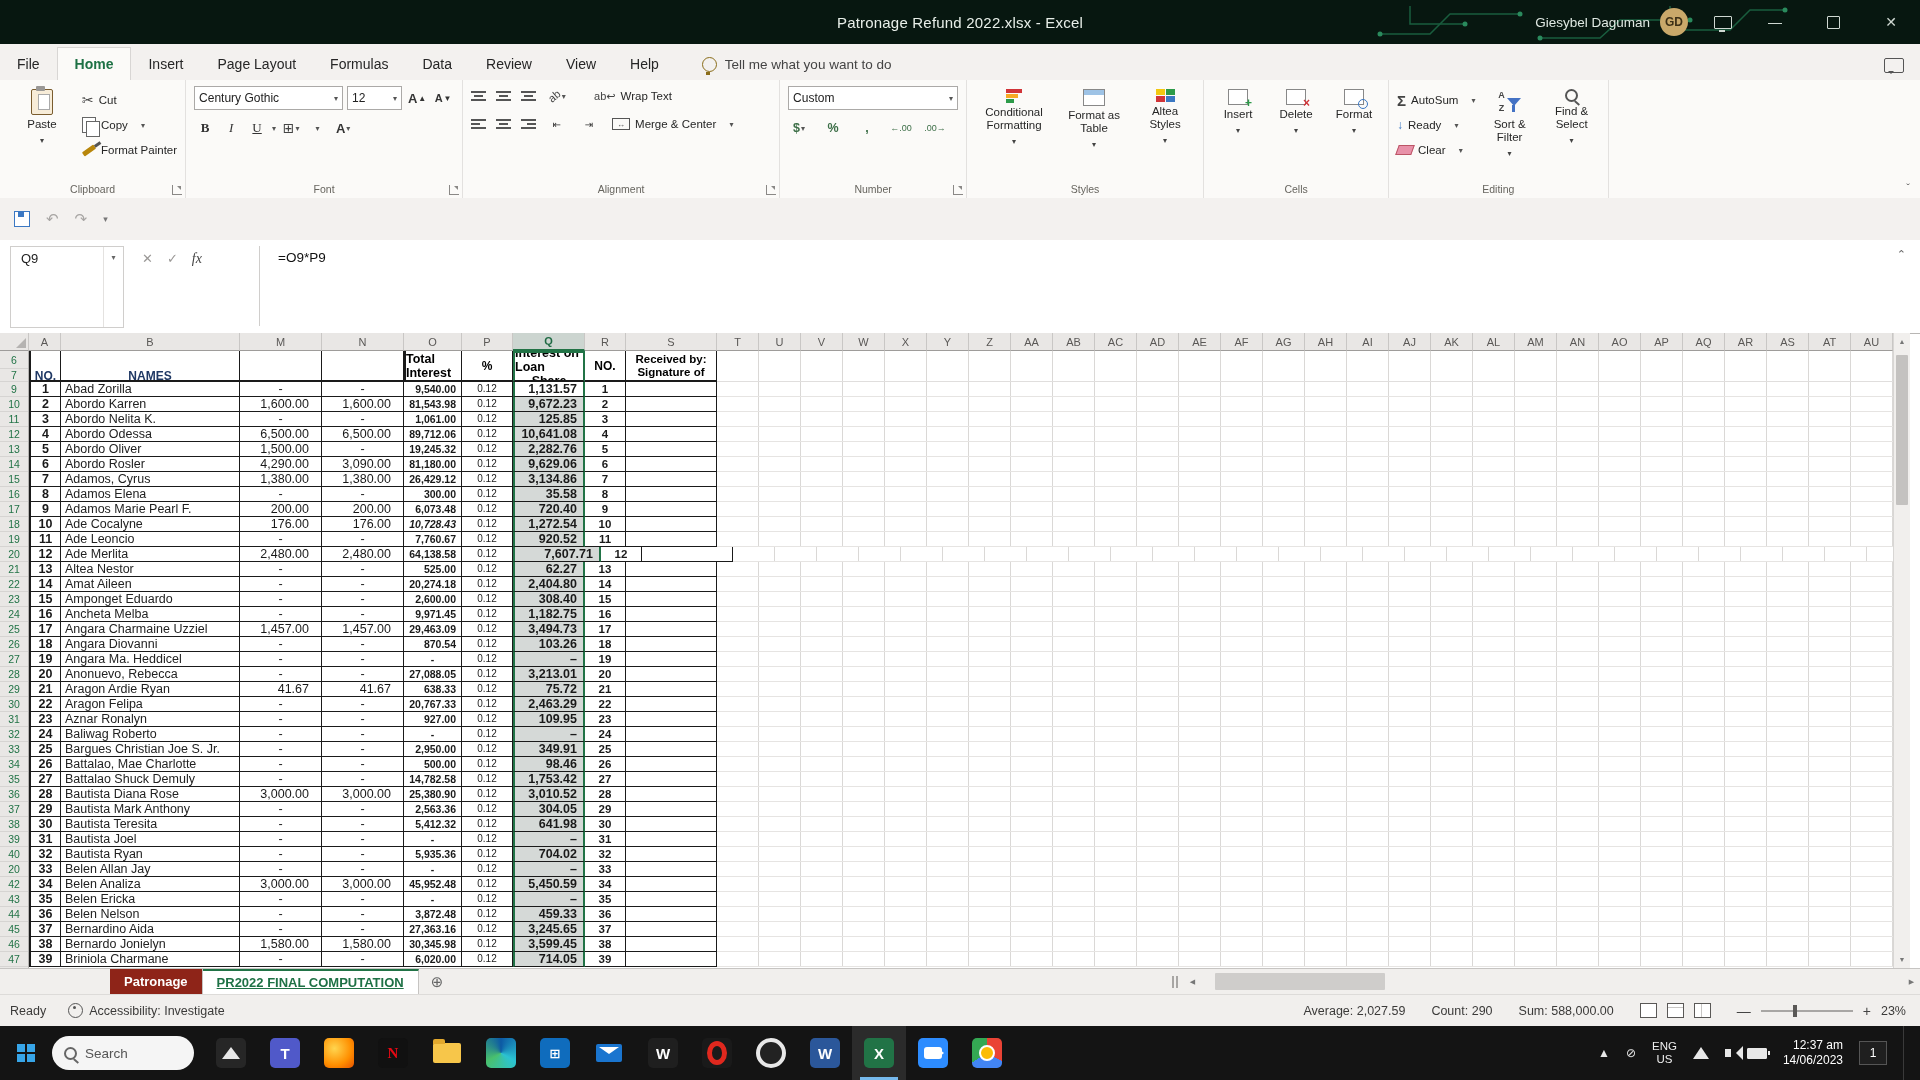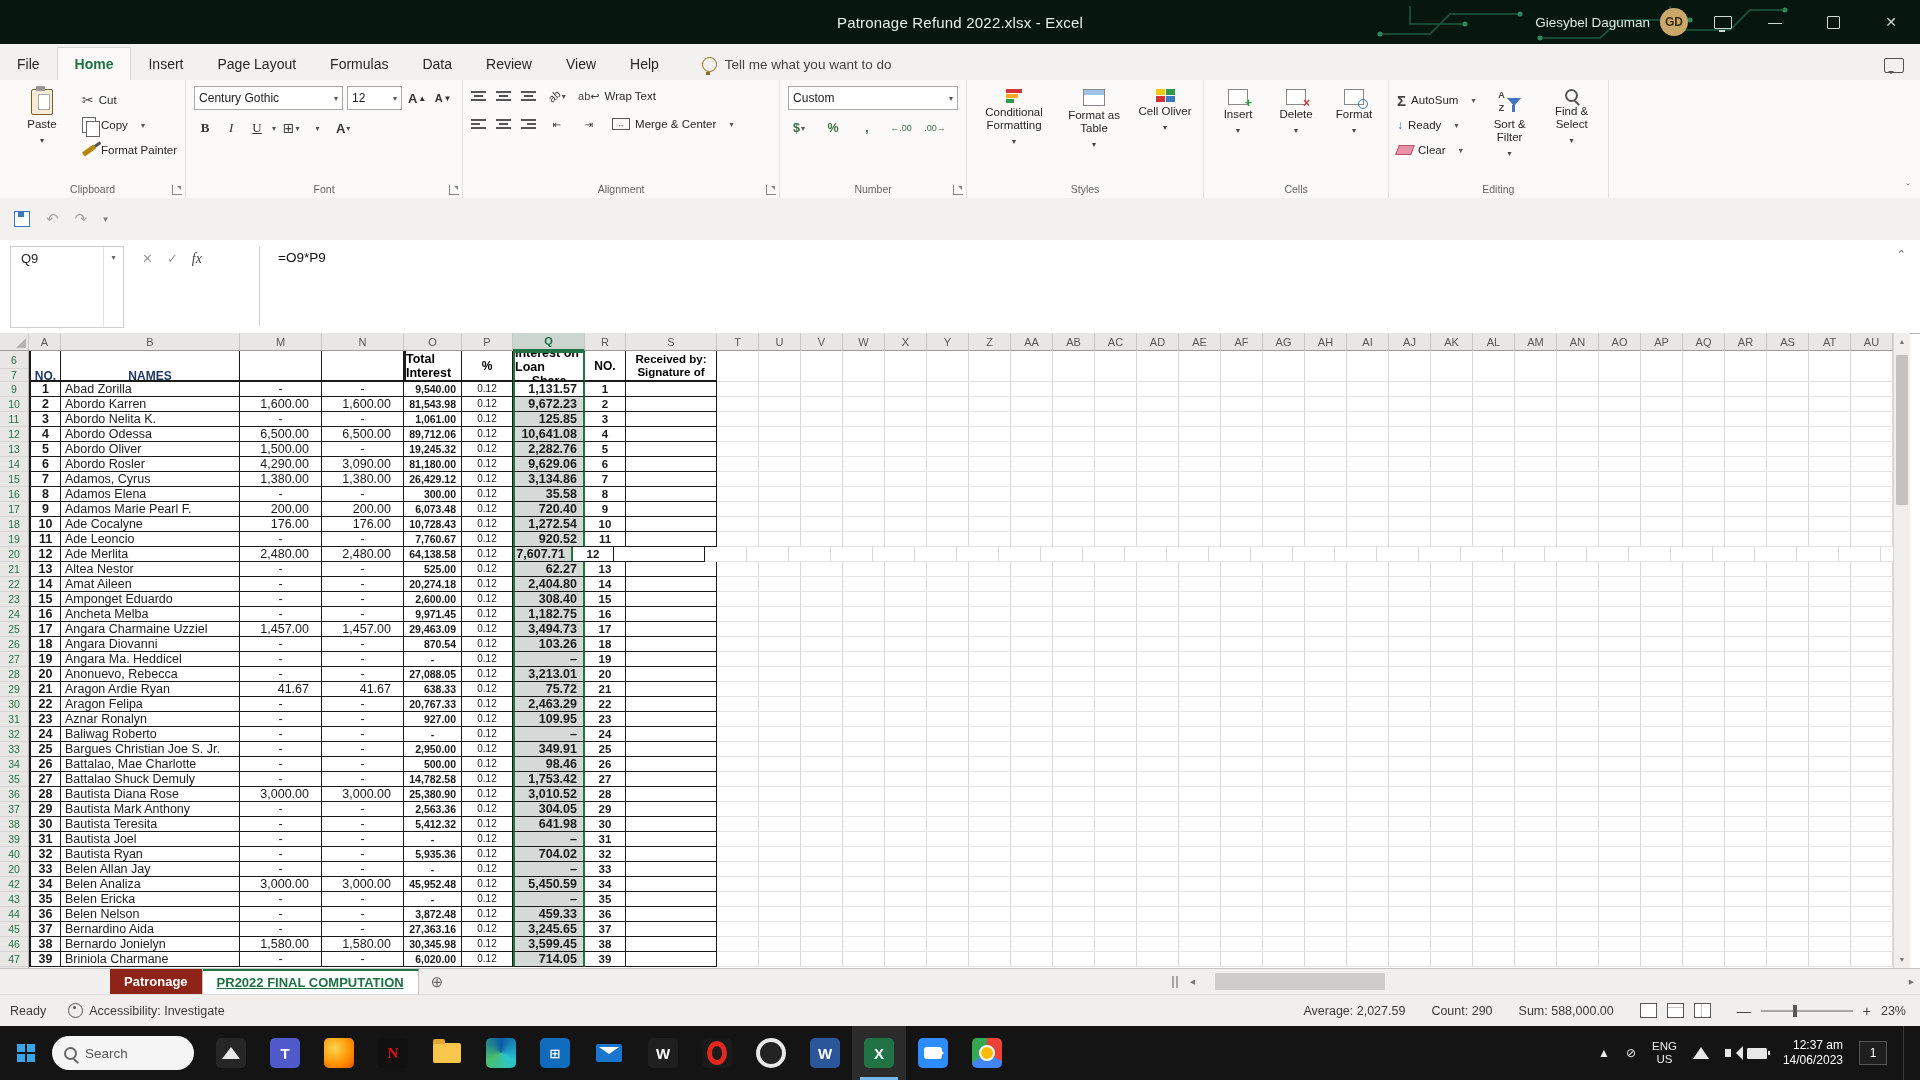--- a/index.html
+++ b/index.html
@@ -364,21 +364,21 @@
         </span>
       <span class="al c">
           <i></i>
           <i></i>
           <i></i>
         </span>
       <span class="iconbtn">
           <span class="i-orient">ab</span>
           <span class="dd">▾</span>
         </span>
-      <span class="smallbtn" style="">
+      <span class="smallbtn" style="margin-left:16px;">
           <span class="i-wrap">ab↩</span>
           <span>Wrap Text</span>
         </span>
     </div>
     <div class="fontrow" style="gap:10px;">
       <span class="al l">
           <i></i>
           <i></i>
           <i></i>
         </span>
@@ -438,21 +438,21 @@
       <span>Format as Table</span>
         <span class="dd">▾</span>
     </div>
     <div class="big" style="width:60px;">
       <span class="i-cs">
           <i></i>
           <i></i>
           <i></i>
           <i></i>
         </span>
-      <span>Cell Oliver</span>
+      <span>Altea Styles</span>
         <span class="dd">▾</span>
     </div>
     <div class="grp-label">Styles</div>
   </div>
 
   <div class="grp">
     <div class="big" style="width:52px;">
       <span class="i-cells ins"></span>
       <span>Insert</span>
         <span class="dd">▾</span>
@@ -737,21 +737,21 @@
         <div class="cell c-q" style="width: 72px;">720.40</div>
         <div class="cell c-r" style="width: 41px;">9</div>
         <div class="cell c-s" style="width: 91px;"></div>
         <div class="cell c-fill"></div>
       </div>
       <div class="row">
         <div class="cell c-a" style="width: 32px;">10</div>
         <div class="cell c-b" style="width: 179px;">Ade Cocalyne</div>
         <div class="cell c-m" style="width: 82px;">176.00</div>
         <div class="cell c-n" style="width: 82px;">176.00</div>
-        <div class="cell c-o" style="width: 58px;">10,728.43</div>
+        <div class="cell c-o" style="width: 58px; font-style: italic;">10,728.43</div>
         <div class="cell c-p" style="width: 51px;">0.12</div>
         <div class="cell c-q" style="width: 72px;">1,272.54</div>
         <div class="cell c-r" style="width: 41px;">10</div>
         <div class="cell c-s" style="width: 91px;"></div>
         <div class="cell c-fill"></div>
       </div>
       <div class="row">
         <div class="cell c-a" style="width: 32px;">11</div>
         <div class="cell c-b" style="width: 179px;">Ade Leoncio</div>
         <div class="cell c-m dash" style="width: 82px;">-</div>
@@ -763,21 +763,21 @@
         <div class="cell c-s" style="width: 91px;"></div>
         <div class="cell c-fill"></div>
       </div>
       <div class="row">
         <div class="cell c-a" style="width: 32px;">12</div>
         <div class="cell c-b" style="width: 179px;">Ade Merlita</div>
         <div class="cell c-m" style="width: 82px;">2,480.00</div>
         <div class="cell c-n" style="width: 82px;">2,480.00</div>
         <div class="cell c-o" style="width: 58px;">64,138.58</div>
         <div class="cell c-p" style="width: 51px;">0.12</div>
-        <div class="cell c-q" style="width: 60px;">7,607.71</div>
+        <div class="cell c-q" style="width: 88px;">7,607.71</div>
         <div class="cell c-r" style="width: 41px;">12</div>
         <div class="cell c-s" style="width: 91px;"></div>
         <div class="cell c-fill"></div>
       </div>
       <div class="row">
         <div class="cell c-a" style="width: 32px;">13</div>
         <div class="cell c-b" style="width: 179px;">Altea Nestor</div>
         <div class="cell c-m dash" style="width: 82px;">-</div>
         <div class="cell c-n dash" style="width: 82px;">-</div>
         <div class="cell c-o" style="width: 58px;">525.00</div>

